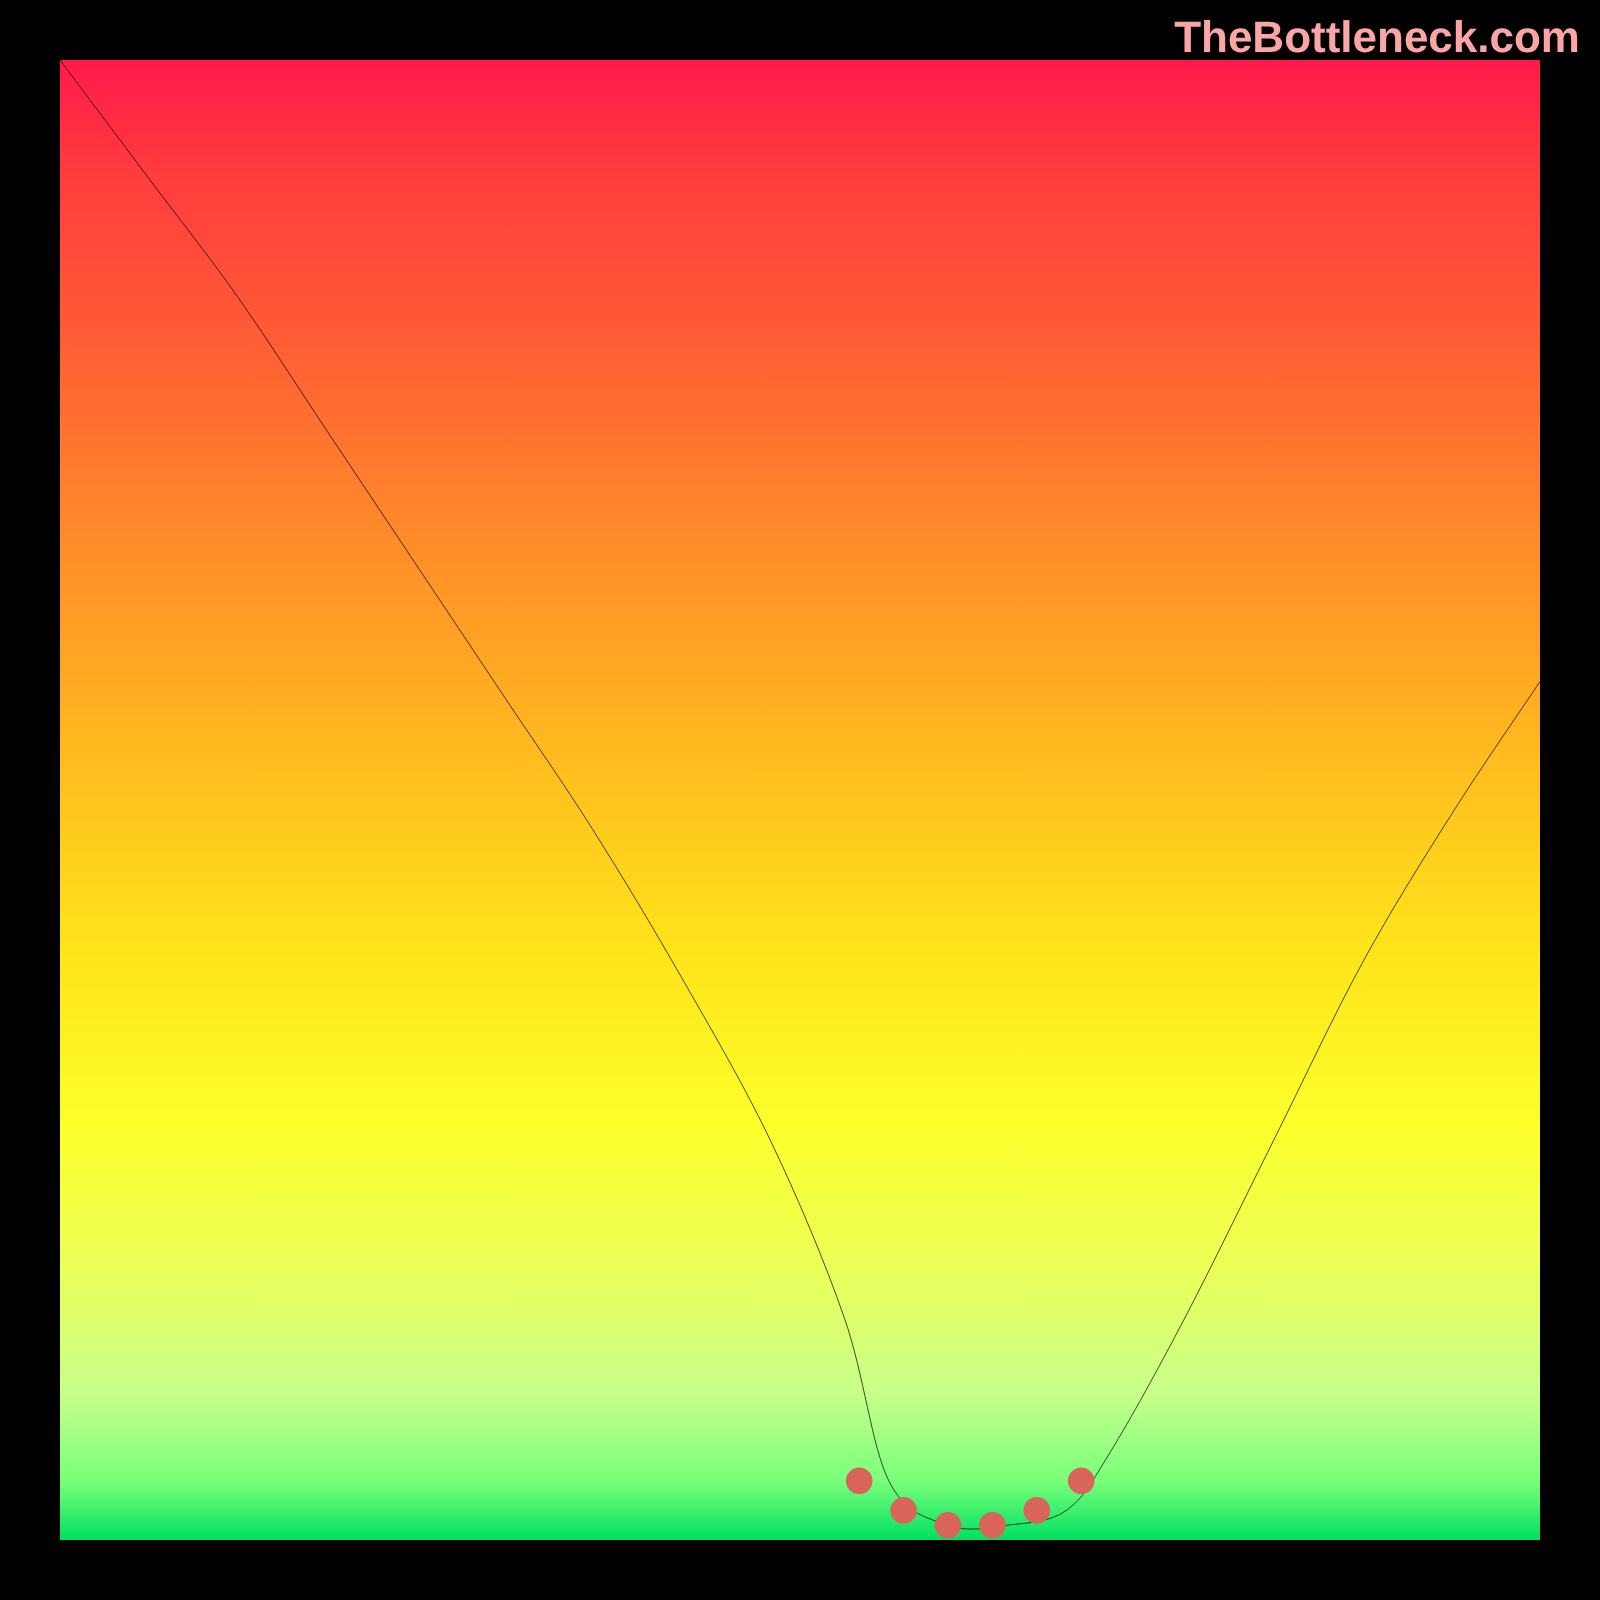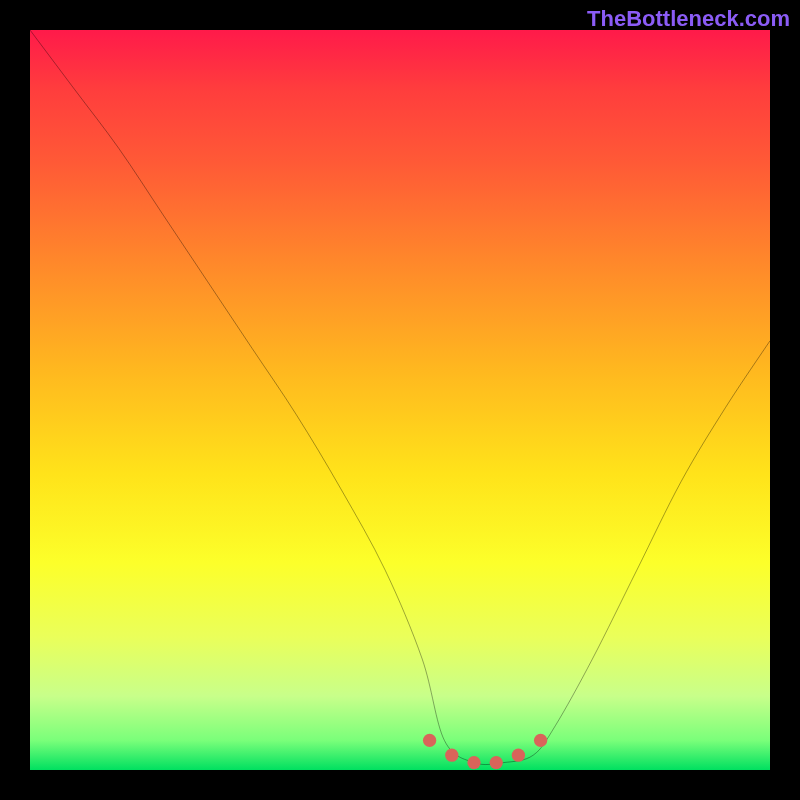--- a/index.html
+++ b/index.html
@@ -8,21 +8,21 @@
     width: 800px;
     height: 800px;
     background: #000;
     font-family: Arial, sans-serif;
     position: relative;
   }
   .watermark {
     position: absolute;
     top: 6px;
     right: 10px;
-    color: #8b5cf6;
+    color: #fca5a5;
     font-size: 22px;
     font-weight: bold;
     z-index: 10;
   }
   .plot-area {
     position: absolute;
     left: 30px;
     top: 30px;
     width: 740px;
     height: 740px;

